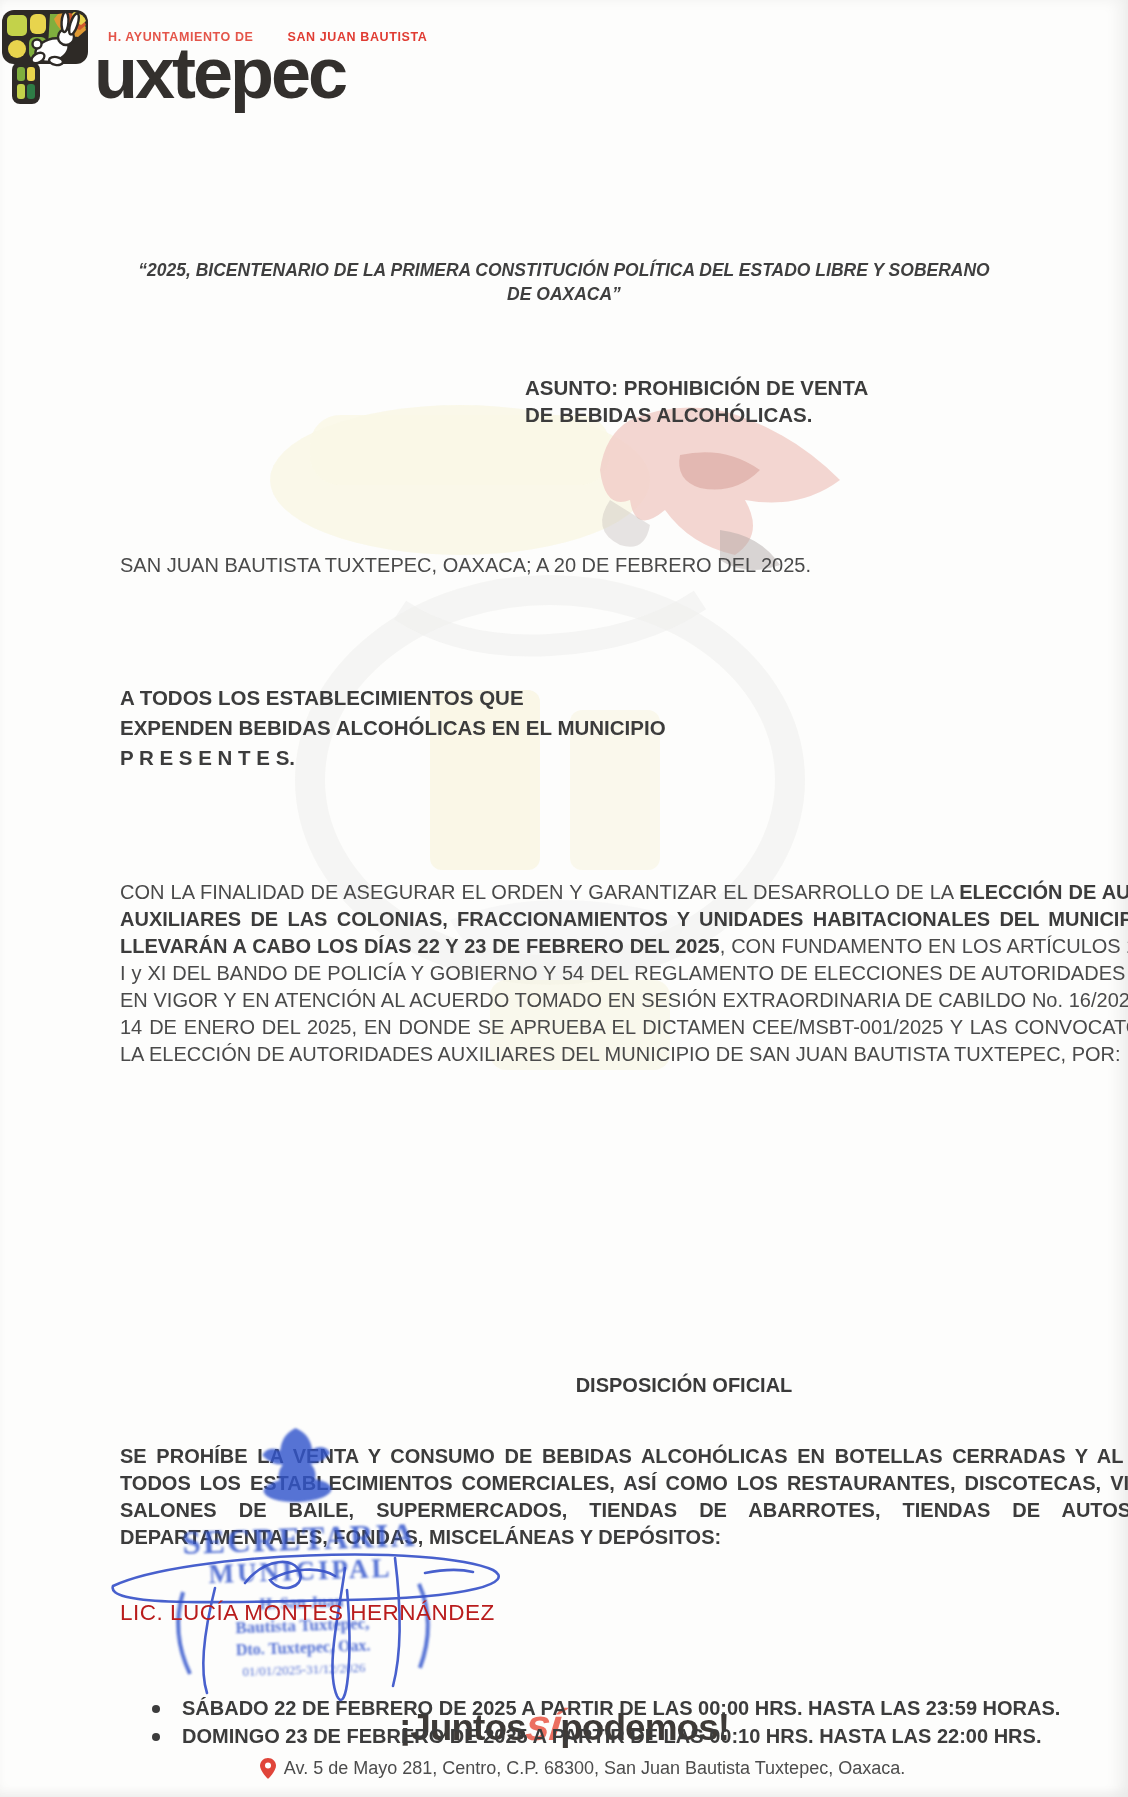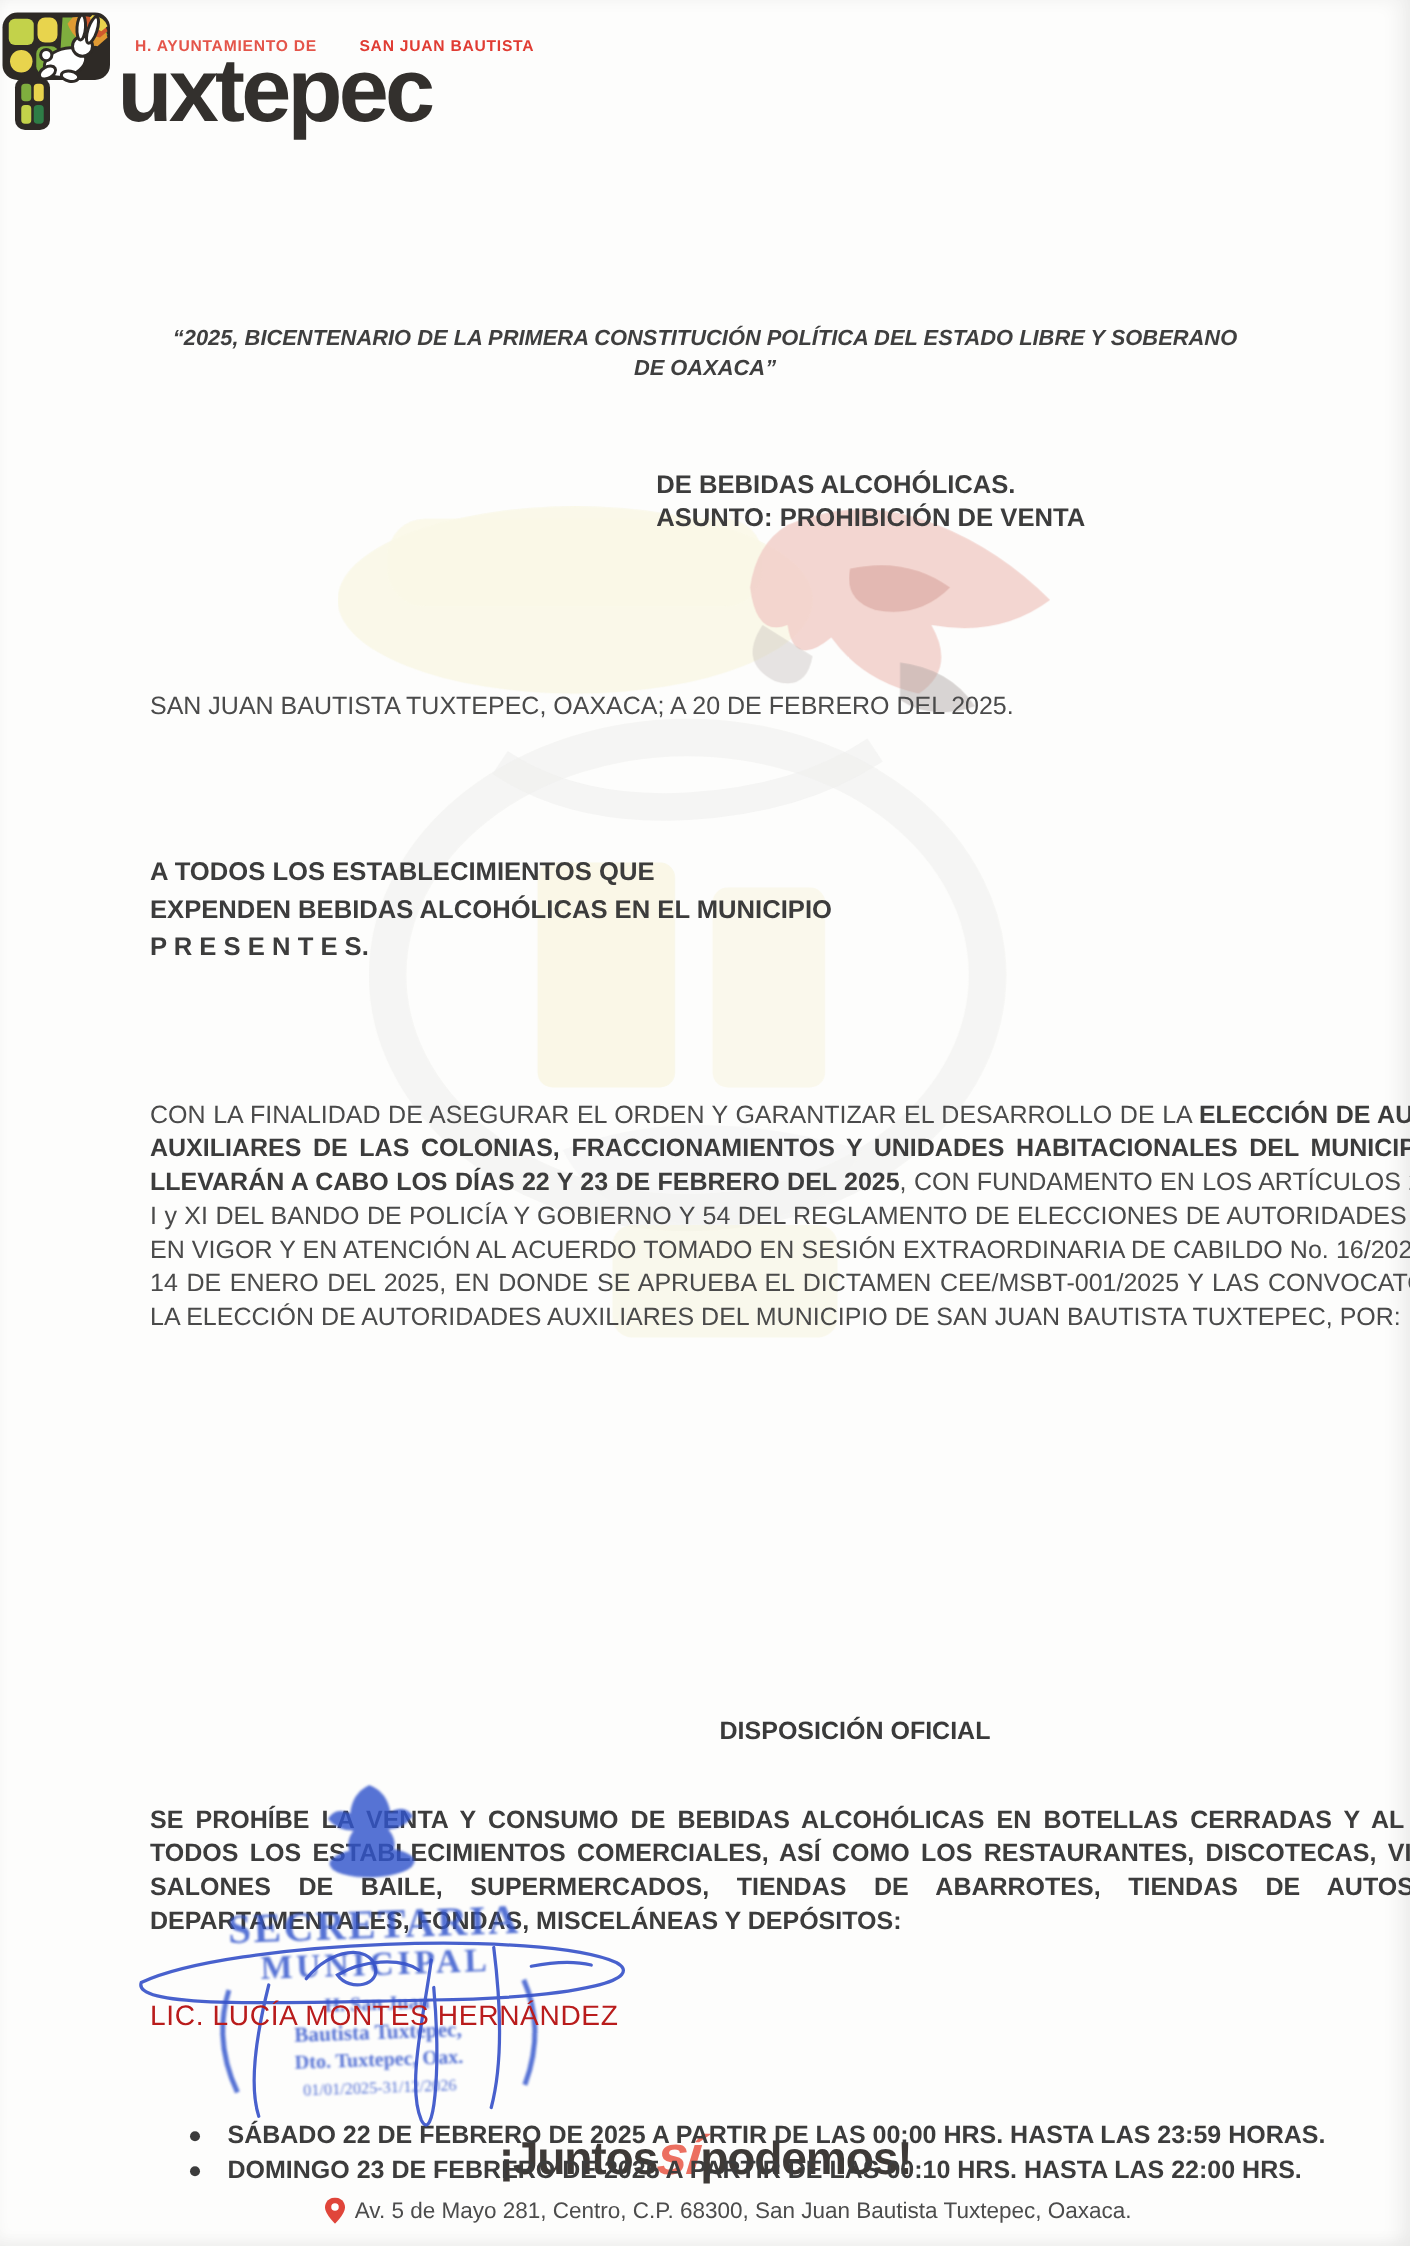--- a/index.html
+++ b/index.html
@@ -109,22 +109,22 @@
         <div class="wordmark">uxtepec</div>
       </div>
     </div>
   </div>
 
   <div class="abs motto content-layer">
     <div>“2025, BICENTENARIO DE LA PRIMERA CONSTITUCIÓN POLÍTICA DEL ESTADO LIBRE Y SOBERANO DE OAXACA”</div>
   </div>
 
   <div class="abs subject content-layer">
+    <div>ASUNTO: PROHIBICIÓN DE VENTA</div>
     <div>DE BEBIDAS ALCOHÓLICAS.</div>
-    <div>ASUNTO: PROHIBICIÓN DE VENTA</div>
   </div>
 
   <div class="abs txtcol dateline content-layer">SAN JUAN BAUTISTA TUXTEPEC, OAXACA; A 20 DE FEBRERO DEL 2025.</div>
 
   <div class="abs txtcol addressee content-layer">
     <div>A TODOS LOS ESTABLECIMIENTOS QUE</div>
     <div>EXPENDEN BEBIDAS ALCOHÓLICAS EN EL MUNICIPIO</div>
     <div>P R E S E N T E S.</div>
   </div>
 

